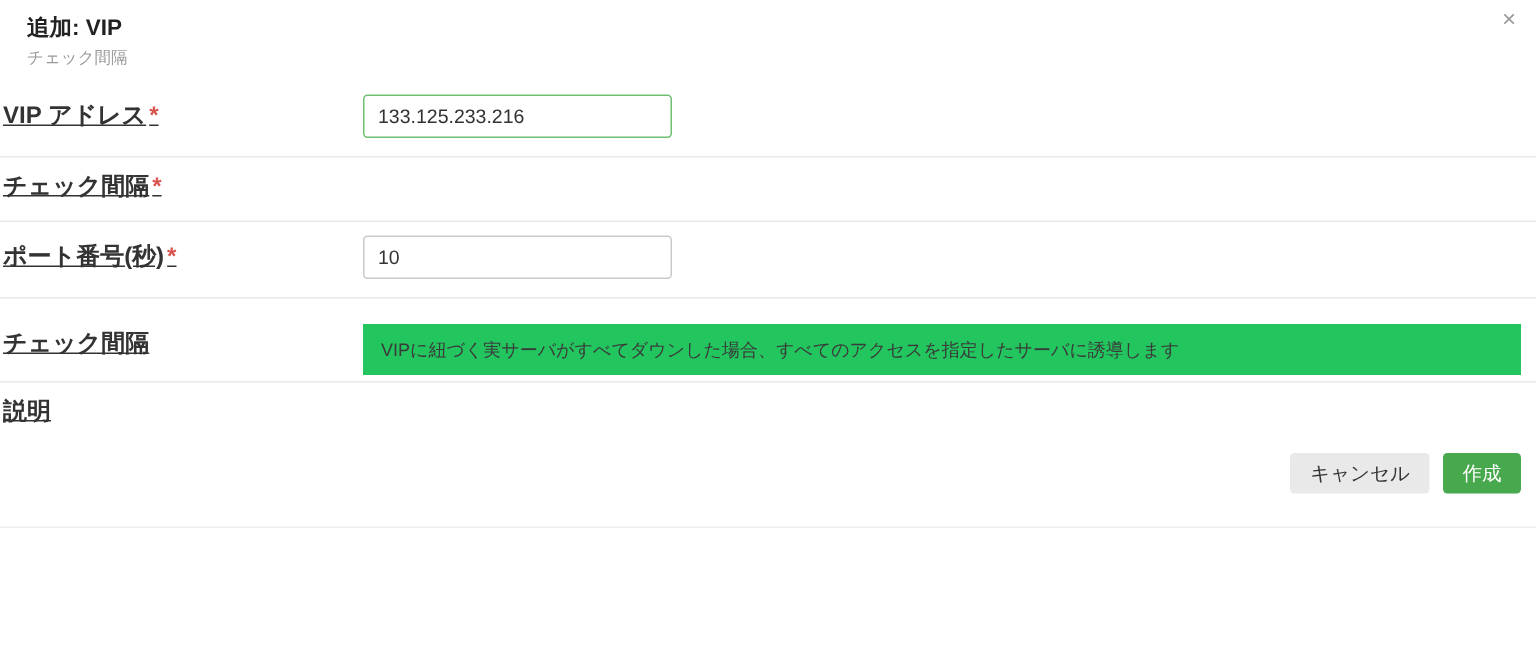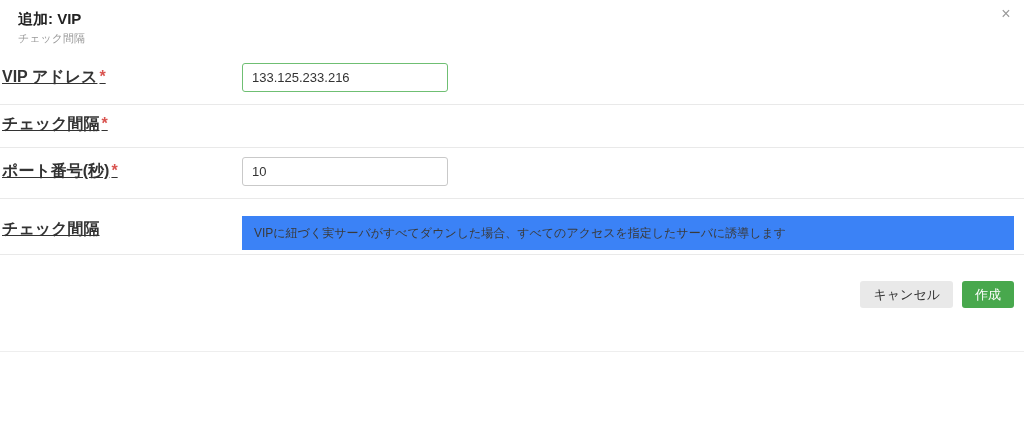--- a/index.html
+++ b/index.html
@@ -56,21 +56,21 @@
     width: 206px; height: 53px;
     padding: 4px 9px;
     font-size: 13px; color: #333;
     font-family: "Liberation Sans", "DejaVu Sans", sans-serif;
     border: 1px solid #c9c9c9; border-radius: 3px;
     outline: none; resize: both; background: #fff;
   }
 
   .help-strip {
     margin-top: 8px;
-    background: #3b82f6;
+    background: #22c55e;
     padding: 10px 12px;
     font-size: 12px; color: #3a3a3a;
     line-height: 1.2;
   }
 
   
   .dlg-footer {
     display: flex; justify-content: flex-end; align-items: center;
     gap: 9px;
     padding: 17px 10px 0 0;
@@ -124,20 +124,23 @@
   <div class="form-row tight-bottom">
     <div class="label-cell">
       <span>チェック間隔</span>
     </div>
     <div class="field-cell">
       <div class="help-strip">VIPに紐づく実サーバがすべてダウンした場合、すべてのアクセスを指定したサーバに誘導します</div>
     </div>
   </div>
 
   <div class="form-row last">
+    <div class="label-cell">
+      <span>説明</span>
+    </div>
   </div>
 
   <div class="dlg-footer">
     <button class="btn btn-cancel">キャンセル</button>
     <button class="btn btn-create">作成</button>
   </div>
 
 </div>
 
 </body></html>

